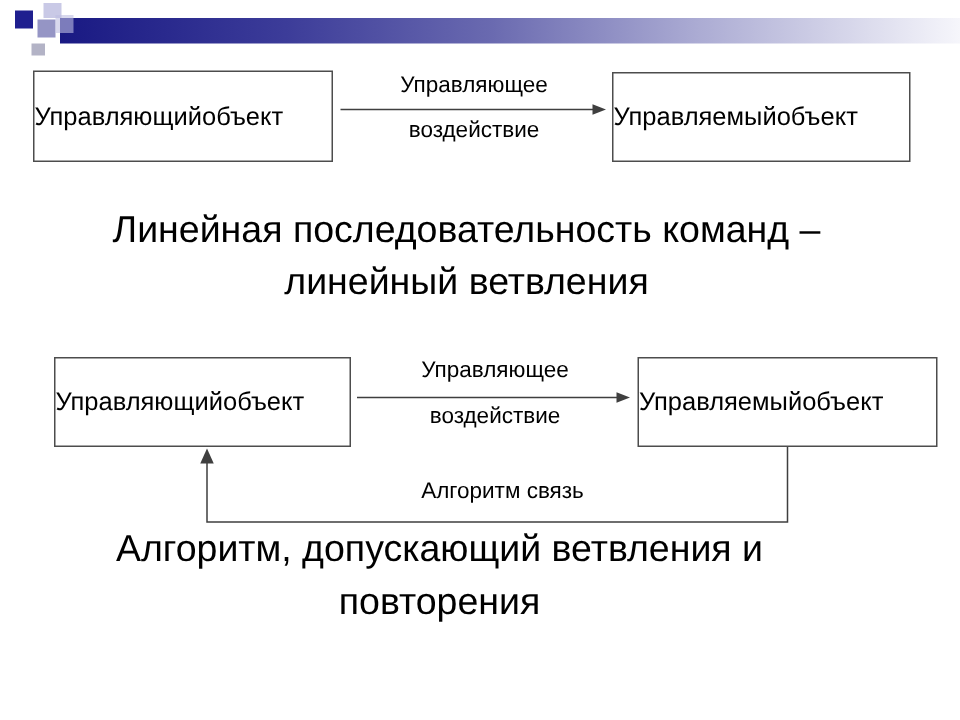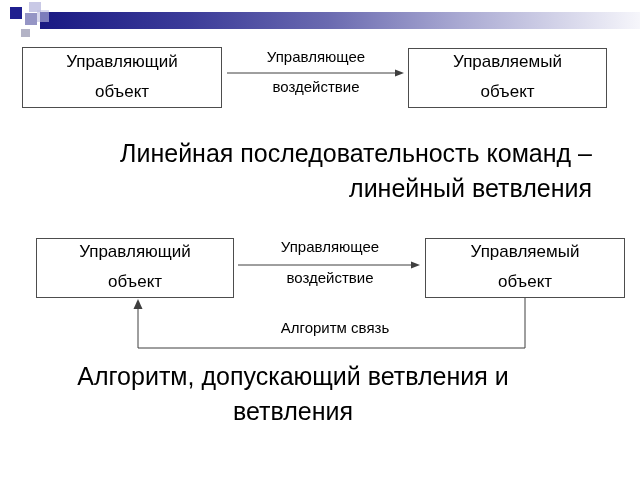--- a/index.html
+++ b/index.html
@@ -23,41 +23,41 @@
   .sq-navy  {left:10px;top:7px; width:12px;height:12px;background:var(--square-navy,#1f1f8f);}
   .sq-light {left:29px;top:2px; width:12px;height:10px;background:var(--square-light,#c9c9e6);}
   .sq-med   {left:25px;top:13px;width:12px;height:12px;background:var(--square-medium,#9595c5);}
   .sq-pale  {left:37px;top:10px;width:12px;height:12px;background:var(--square-pale,rgba(190,190,225,0.6));}
   .sq-gray  {left:21px;top:29px;width:9px; height:8px; background:var(--square-gray,#b3b3c6);}
 
   
   .box{
     position:absolute;box-sizing:border-box;
     border:1px solid var(--box-border,#4d4d4d);
-    display:flex;flex-direction:column;align-items:center;
-    font-size:17px;background:var(--background,#ffffff);justify-content:flex-end;
+    display:flex;align-items:center;
+    font-size:17px;background:var(--background,#ffffff);
   }
   .box .bl{line-height:30px;white-space:nowrap;}
   .box-t-left {left:22px; top:47px; width:200px;height:61px;}
   .box-t-right{left:408px;top:48px; width:199px;height:60px;}
   .box-f-left {left:36px; top:238px;width:198px;height:60px;}
   .box-f-right{left:425px;top:238px;width:200px;height:60px;}
 
   
   .lbl{position:absolute;text-align:center;font-size:15px;line-height:16px;white-space:nowrap;}
   .lbl-t-top   {left:236px;top:49px; width:160px;}
   .lbl-t-bottom{left:236px;top:79px; width:160px;}
   .lbl-f-top   {left:250px;top:239px;width:160px;}
   .lbl-f-bottom{left:250px;top:270px;width:160px;}
   .lbl-feedback{left:250px;top:320px;width:170px;}
 
   
   .heading{position:absolute;text-align:center;font-size:25px;line-height:35px;}
-  .heading-linear   {left:2px;top:136px;width:590px;text-align:right;}
-  .heading-branching{left:0;  top:359px;width:586px;}
+  .heading-linear   {left:16px;top:136px;width:590px;}
+  .heading-branching{left:0;  top:349px;width:586px;}
 
   
   .arrows{position:absolute;left:0;top:0;pointer-events:none;}
   .arrows line,.arrows polyline{stroke:var(--line-color,#3f3f3f);stroke-width:1;fill:none;}
   .arrows polygon{fill:var(--line-color,#3f3f3f);stroke:none;}
 </style>
 </head>
 <body>
 
 <div class="slide">
@@ -104,16 +104,16 @@
   <div class="lbl lbl-f-top">Управляющее</div>
   <div class="lbl lbl-f-bottom">воздействие</div>
   <div class="box box-f-right">
     <div class="bl">Управляемый</div>
     <div class="bl">объект</div>
   </div>
   <div class="lbl lbl-feedback">Алгоритм связь</div>
 
   <div class="heading heading-branching">
     <div>Алгоритм, допускающий ветвления и</div>
-    <div>ветвления</div>
+    <div>повторения</div>
   </div>
 
 </div>
 
 </body></html>

